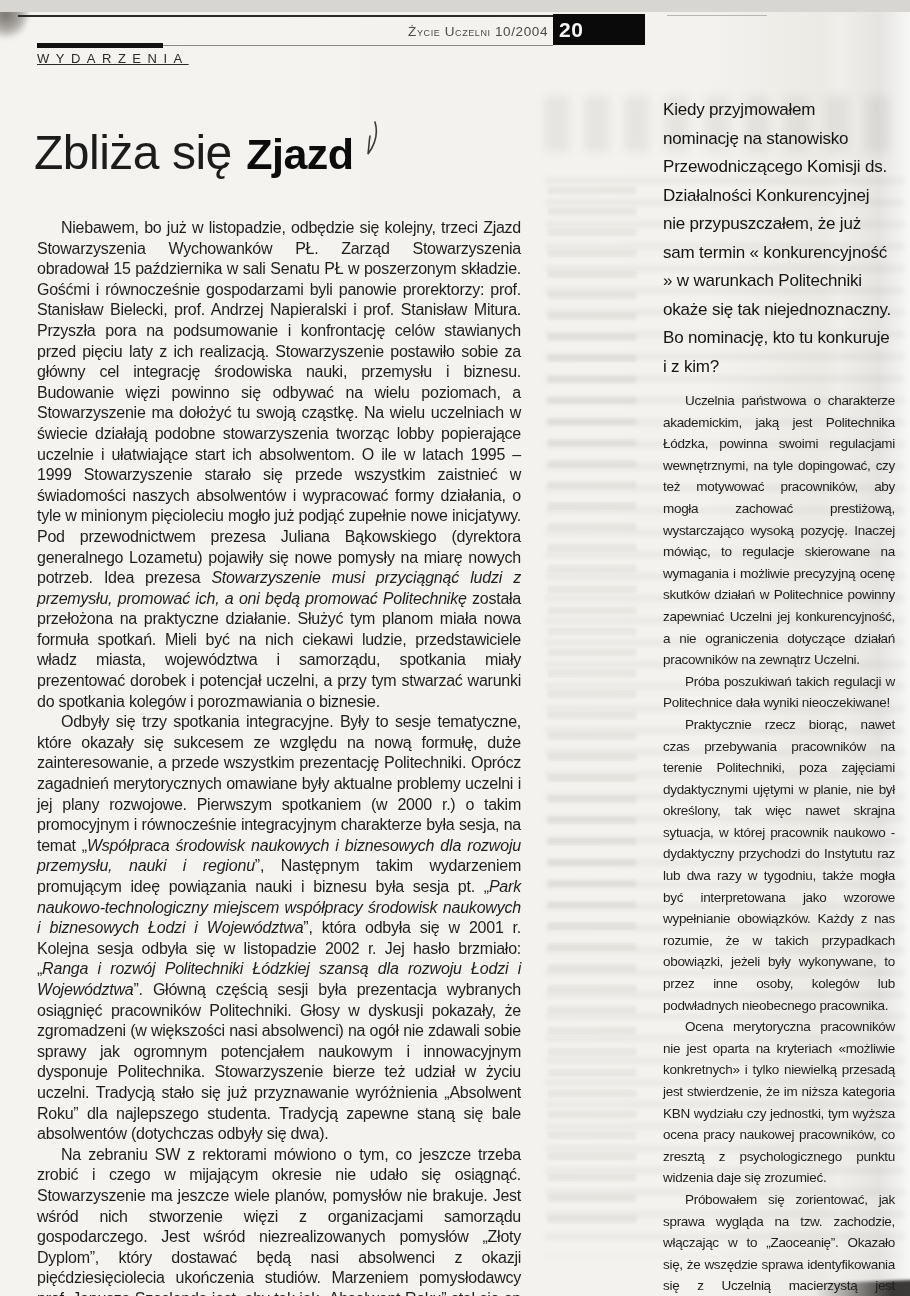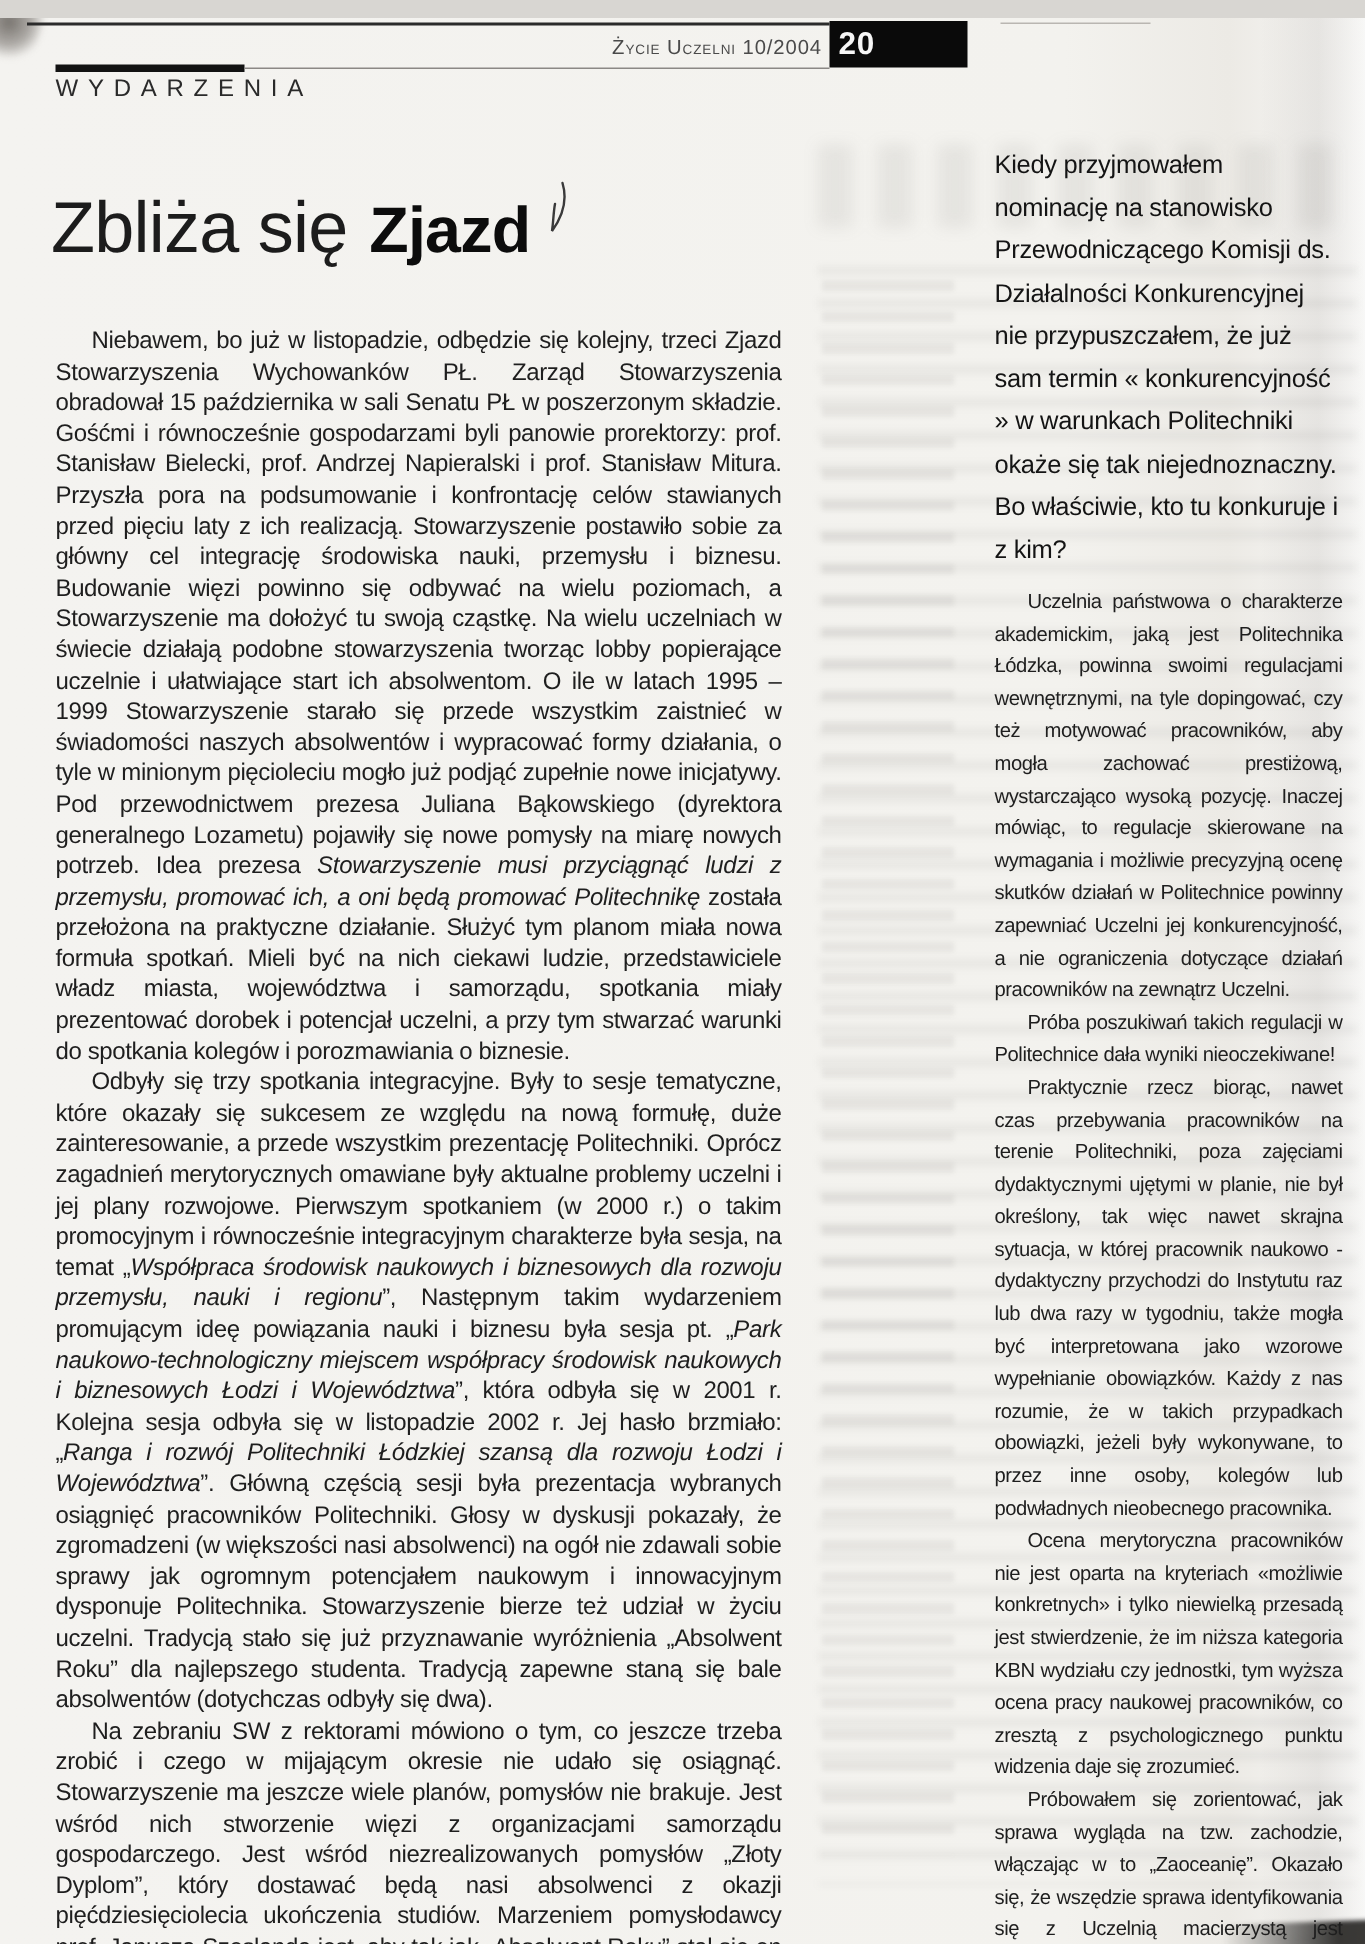--- a/index.html
+++ b/index.html
@@ -30,21 +30,21 @@
     filter:blur(1.5px);}
   
   .rule-top{position:absolute;left:18px;top:3px;width:535px;height:2px;background:#2b2b2b;}
   .rule-top-right{position:absolute;left:667px;top:3px;width:100px;height:1px;background:#b9b6b1;}
   .pagenum-box{position:absolute;left:553px;top:2px;width:92px;height:31px;background:#0a0a0a;}
   .pagenum{color:#f6f6f6;font-size:21px;font-weight:700;line-height:31px;padding-left:6px;letter-spacing:.5px;}
   .journal{position:absolute;left:248px;top:12px;width:300px;text-align:right;
     font-size:13.5px;font-variant:small-caps;letter-spacing:.6px;color:#4a4a4a;}
   .rule-mid-thick{position:absolute;left:37px;top:31px;width:126px;height:4.5px;background:#121212;}
   .rule-mid-thin{position:absolute;left:163px;top:32.5px;width:390px;height:1.6px;background:#8b8885;}
-  .section-label{position:absolute;left:37px;top:39px;font-size:16px;letter-spacing:6.5px;color:#2a2a2a;}
+  .section-label{position:absolute;left:37px;top:39px;font-size:13px;letter-spacing:6.5px;color:#2a2a2a;text-decoration:underline;}
   
   .kicker{position:absolute;left:37px;top:84px;width:580px;font-size:19px;color:#171717;letter-spacing:.2px;}
   .title{position:absolute;left:34px;top:113px;white-space:nowrap;z-index:2;}
   .title .t-light{font-size:48px;font-weight:400;color:#1c1c1c;letter-spacing:-.5px;}
   .title .t-bold{font-size:43px;font-weight:700;color:#0c0c0c;letter-spacing:-.5px;margin-left:10px;}
   .pen-mark{display:inline-block;vertical-align:top;margin-left:4px;margin-top:-6px;}
   
   .col-left{position:absolute;left:37px;top:206px;width:484px;z-index:2;}
   .col-left p{margin:0;font-size:16px;line-height:20.6px;letter-spacing:-.25px;
     text-align:justify;text-indent:24px;color:#1e1e1e;}
@@ -94,21 +94,21 @@
     <p>Odbyły się trzy spotkania integracyjne. Były to sesje tematyczne, które okazały się sukcesem ze względu na nową formułę, duże zainteresowanie, a przede wszystkim prezentację Politechniki. Oprócz zagadnień merytorycznych omawiane były aktualne problemy uczelni i jej plany rozwojowe. Pierwszym spotkaniem (w 2000 r.) o takim promocyjnym i równocześnie integracyjnym charakterze była sesja, na temat „<i>Współpraca środowisk naukowych i biznesowych dla rozwoju przemysłu, nauki i regionu</i>”, Następnym takim wydarzeniem promującym ideę powiązania nauki i biznesu była sesja pt. „<i>Park naukowo-technologiczny miejscem współpracy środowisk naukowych i biznesowych Łodzi i Województwa</i>”, która odbyła się w 2001 r. Kolejna sesja odbyła się w listopadzie 2002 r. Jej hasło brzmiało: „<i>Ranga i rozwój Politechniki Łódzkiej szansą dla rozwoju Łodzi i Województwa</i>”. Główną częścią sesji była prezentacja wybranych osiągnięć pracowników Politechniki. Głosy w dyskusji pokazały, że zgromadzeni (w większości nasi absolwenci) na ogół nie zdawali sobie sprawy jak ogromnym potencjałem naukowym i innowacyjnym dysponuje Politechnika. Stowarzyszenie bierze też udział w życiu uczelni. Tradycją stało się już przyznawanie wyróżnienia „Absolwent Roku” dla najlepszego studenta. Tradycją zapewne staną się bale absolwentów (dotychczas odbyły się dwa).</p>
     <p>Na zebraniu SW z rektorami mówiono o tym, co jeszcze trzeba zrobić i czego w mijającym okresie nie udało się osiągnąć. Stowarzyszenie ma jeszcze wiele planów, pomysłów nie brakuje. Jest wśród nich stworzenie więzi z organizacjami samorządu gospodarczego. Jest wśród niezrealizowanych pomysłów „Złoty Dyplom”, który dostawać będą nasi absolwenci z okazji pięćdziesięciolecia ukończenia studiów. Marzeniem pomysłodawcy prof. Janusza Szoslanda jest, aby tak jak „Absolwent Roku” stał się on elementem tradycji naszej uczelni i był przedmiotem dumy jego posiadacza. W planach jest wręczenie pierwszych „Złotych Dyplomów” na uroczystości 60-lecia Politechniki. W dyskusji pojawiły się też pomysły na zorganizowanie nowych form pracy, jak np. afiliowanie działalności na wydziałach, aby dotrzeć do „starych” i pozyskać „nowych” absolwentów, aby poprzez koła wydziałowe przyciągać kolegów spoza Politechniki.</p>
     <div class="author-line">
       <span class="author-marker"></span><span>Hanna Morawska</span>
     </div>
   </div>
 
   <div class="col-right">
     <div class="lead">
       <p>Kiedy przyjmowałem nominację na stanowisko Przewodniczącego Komisji ds. Działalności Konkurencyjnej nie przypuszczałem, że już sam termin « konkurencyjność » w warunkach Politechniki okaże się tak niejednoznaczny.</p>
-      <p>Bo właściwie, kto tu konkuruje i z kim?</p>
+      <p>Bo nominację, kto tu konkuruje i z kim?</p>
     </div>
     <div class="body">
       <p>Uczelnia państwowa o charakterze akademickim, jaką jest Politechnika Łódzka, powinna swoimi regulacjami wewnętrznymi, na tyle dopingować, czy też motywować pracowników, aby mogła zachować prestiżową, wystarczająco wysoką pozycję. Inaczej mówiąc, to regulacje skierowane na wymagania i możliwie precyzyjną ocenę skutków działań w Politechnice powinny zapewniać Uczelni jej konkurencyjność, a nie ograniczenia dotyczące działań pracowników na zewnątrz Uczelni.</p>
       <p>Próba poszukiwań takich regulacji w Politechnice dała wyniki nieoczekiwane!</p>
       <p>Praktycznie rzecz biorąc, nawet czas przebywania pracowników na terenie Politechniki, poza zajęciami dydaktycznymi ujętymi w planie, nie był określony, tak więc nawet skrajna sytuacja, w której pracownik naukowo - dydaktyczny przychodzi do Instytutu raz lub dwa razy w tygodniu, także mogła być interpretowana jako wzorowe wypełnianie obowiązków. Każdy z nas rozumie, że w takich przypadkach obowiązki, jeżeli były wykonywane, to przez inne osoby, kolegów lub podwładnych nieobecnego pracownika.</p>
       <p>Ocena merytoryczna pracowników nie jest oparta na kryteriach «możliwie konkretnych» i tylko niewielką przesadą jest stwierdzenie, że im niższa kategoria KBN wydziału czy jednostki, tym wyższa ocena pracy naukowej pracowników, co zresztą z psychologicznego punktu widzenia daje się zrozumieć.</p>
       <p>Próbowałem się zorientować, jak sprawa wygląda na tzw. zachodzie, włączając w to „Zaoceanię”. Okazało się, że wszędzie sprawa identyfikowania się z Uczelnią macierzystą jest traktowana</p>
     </div>
   </div>
 

